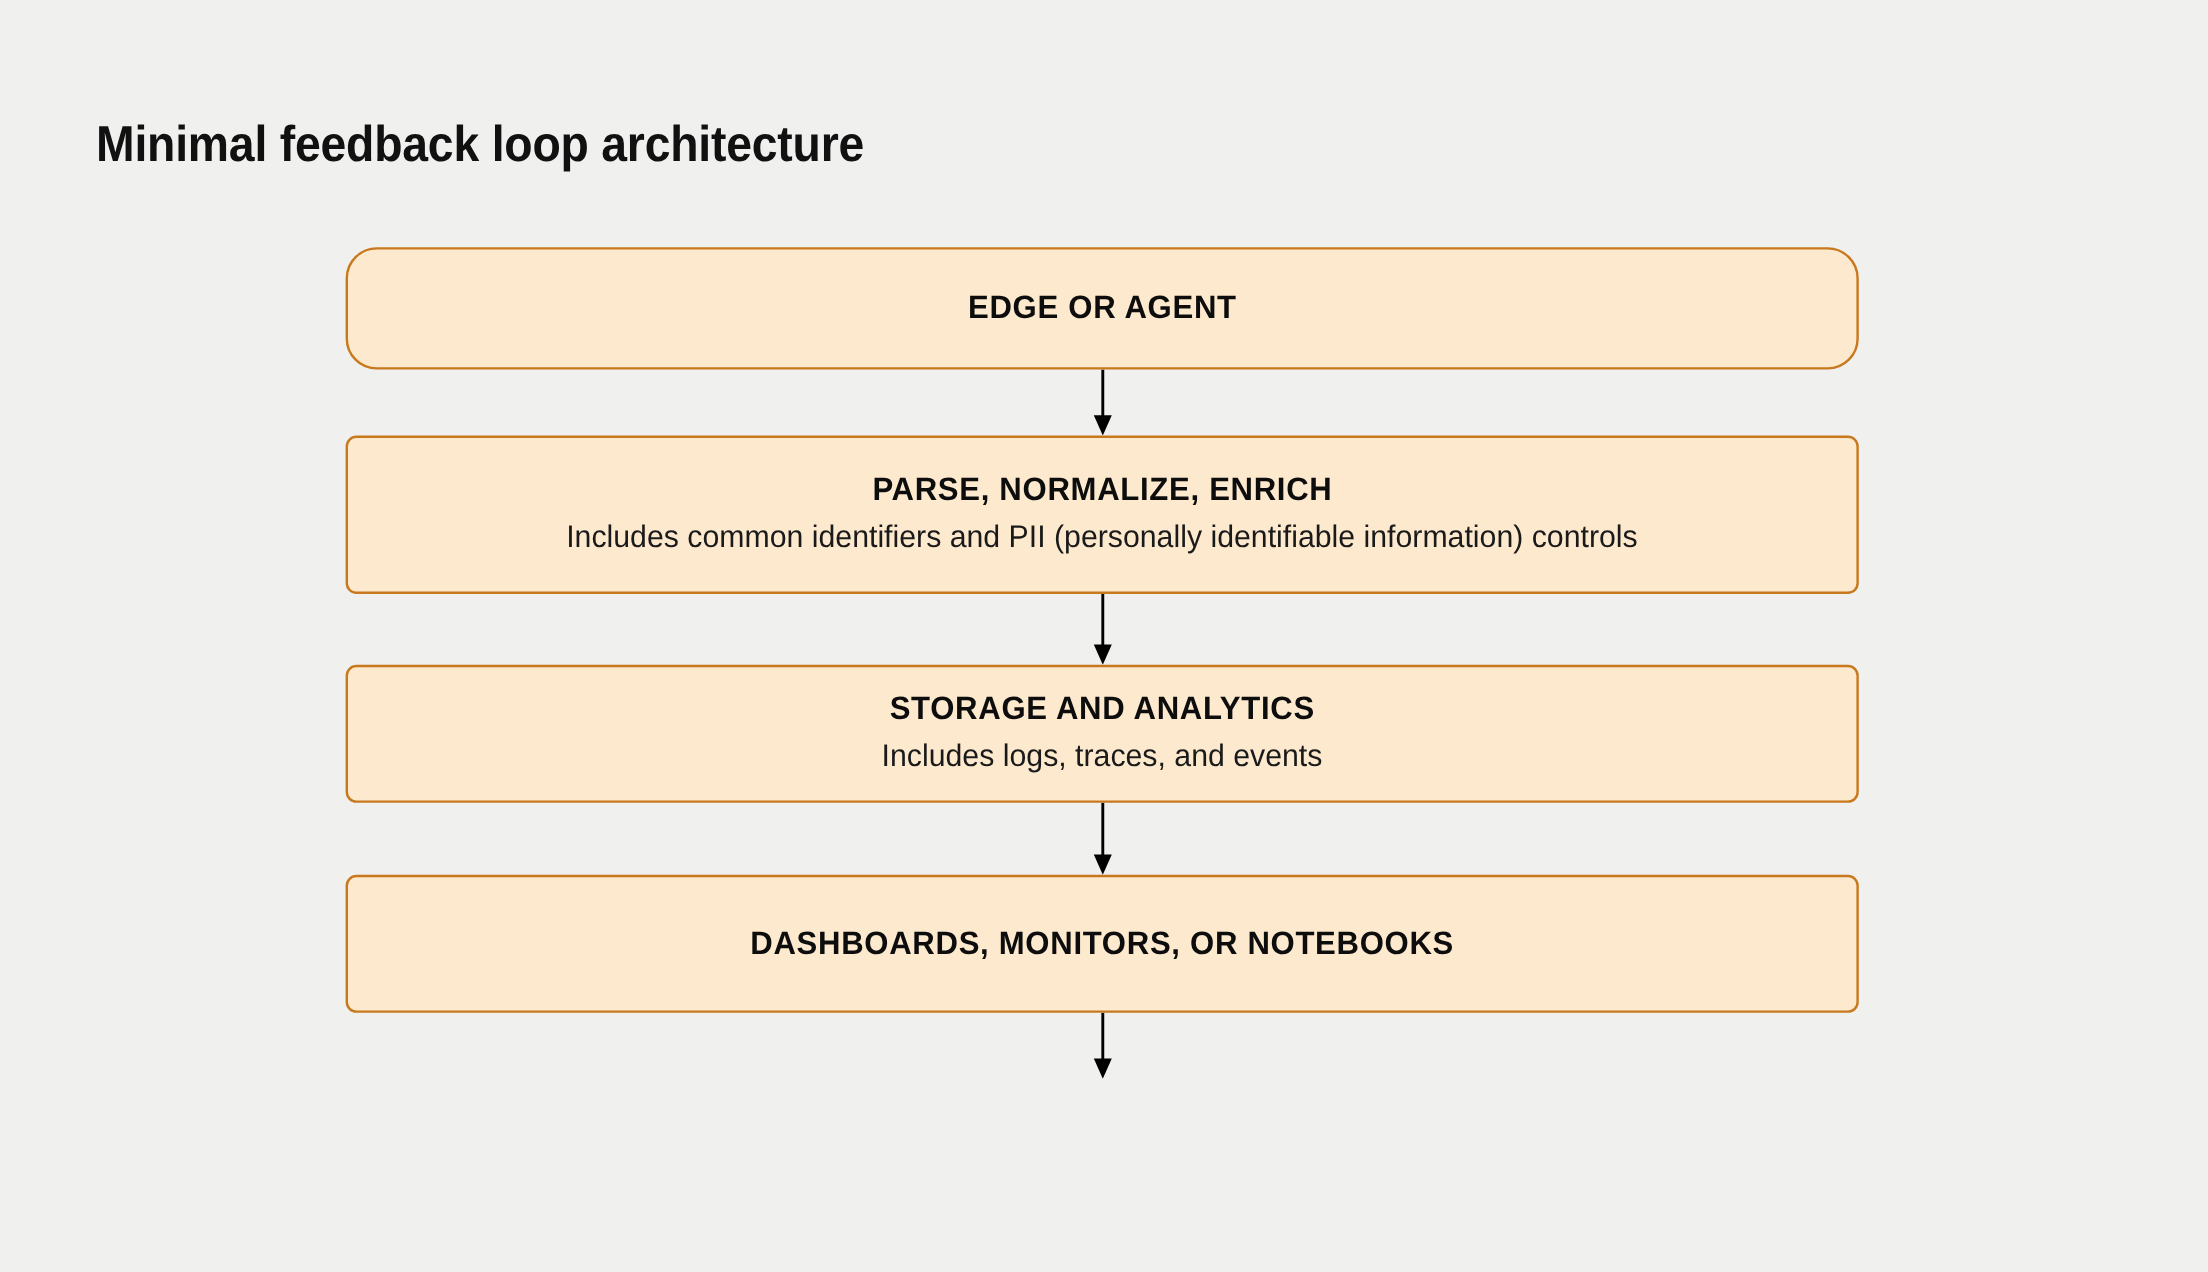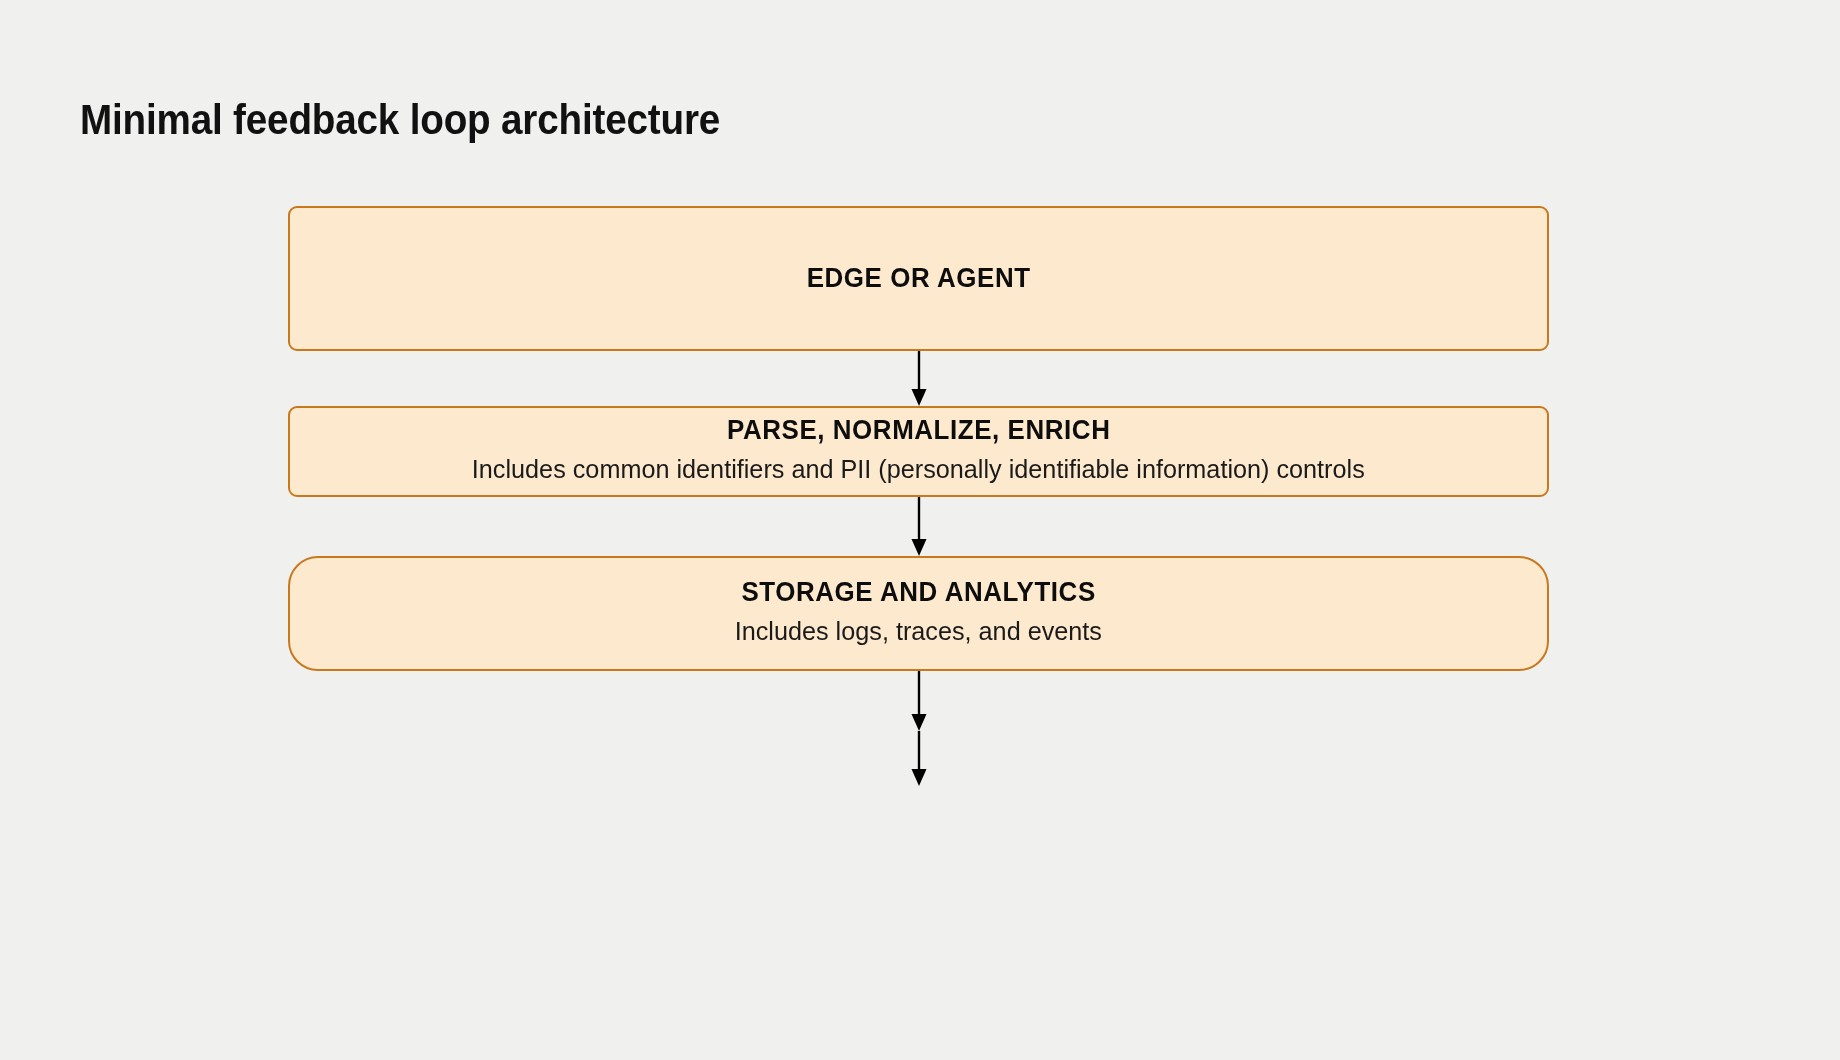--- a/index.html
+++ b/index.html
@@ -76,23 +76,23 @@
   }
   .connector {
     width: 1261px;
     display: flex;
     justify-content: center;
     align-items: center;
   }
   .connector svg {
     display: block;
   }
-  .node-h-114 { height: 145px; }
-  .node-h-112 { height: 91px; }
-  .node-h-115 { height: 115px; border-radius: 30px; }
+  .node-h-114 { height: 102px; border-radius: 26px; }
+  .node-h-112 { height: 132px; }
+  .node-h-115 { height: 115px; }
   .node-h-117 { height: 117px; }
   .conn-h-55 { height: 55px; }
   .conn-h-59 { height: 59px; }
   .conn-h-60 { height: 60px; }
   .conn-h-55b { height: 55px; }
 </style>
 </head>
 <body>
 
 <div id="canvas">
@@ -129,20 +129,23 @@
       <div class="node-sub">Includes logs, traces, and events</div>
     </div>
 
     <div class="connector conn-h-60">
       <svg width="24" height="60" viewBox="0 0 24 60">
         <line x1="12" y1="0" x2="12" y2="45" stroke="#000000" stroke-width="2.4"></line>
         <polygon points="12,60 4.5,43 19.5,43" fill="#000000"></polygon>
       </svg>
     </div>
 
+    <div class="node node-h-115">
+      <div class="node-title">DASHBOARDS, MONITORS, OR NOTEBOOKS</div>
+    </div>
 
     <div class="connector conn-h-55b">
       <svg width="24" height="55" viewBox="0 0 24 55">
         <line x1="12" y1="0" x2="12" y2="40" stroke="#000000" stroke-width="2.4"></line>
         <polygon points="12,55 4.5,38 19.5,38" fill="#000000"></polygon>
       </svg>
     </div>
 
 
   </div>

